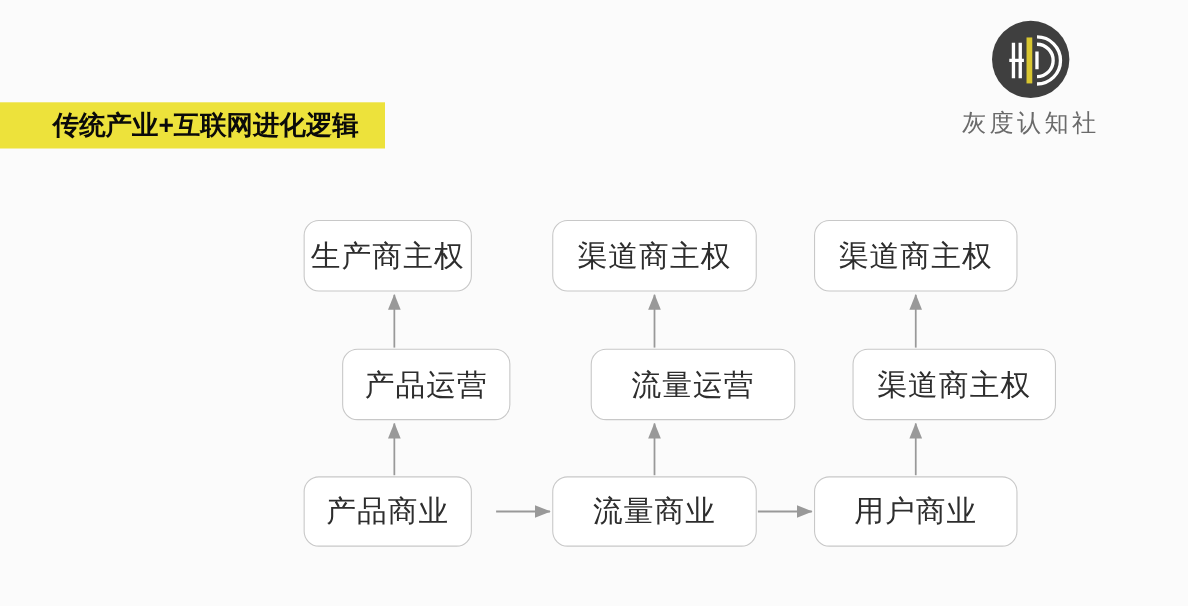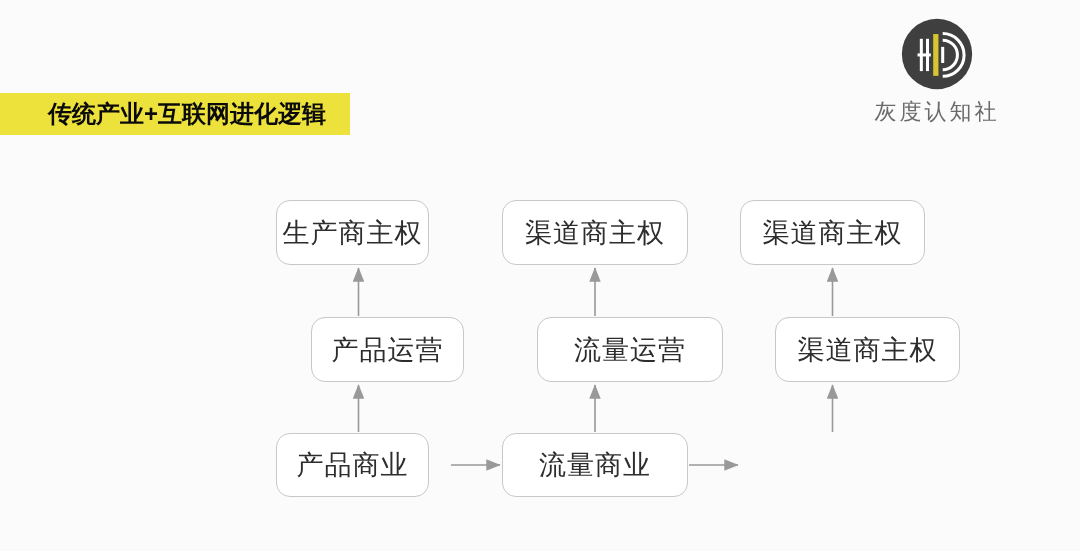--- a/index.html
+++ b/index.html
@@ -122,20 +122,21 @@
   <div class="box col1 row1">生产商主权</div>
   <div class="box col1 row2">产品运营</div>
   <div class="box col1 row3">产品商业</div>
 
   <div class="box col2 row2">流量运营</div>
   <div class="box col2 row1">渠道商主权</div>
   <div class="box col2 row3">流量商业</div>
 
   <div class="box col3 row1">渠道商主权</div>
   <div class="box col3 row2">渠道商主权</div>
+  <div class="box col3 row3">用户商业</div>
 
   <svg class="arrows" aria-hidden="true">
     <defs>
       <marker id="ah" viewBox="0 0 10 8" refX="9.5" refY="4" markerWidth="9" markerHeight="7.2" orient="auto">
         <path class="arrow-head" d="M0,0 L10,4 L0,8 Z"></path>
       </marker>
     </defs>
 
     <line class="arrow-line" x1="358.5" y1="316" x2="358.5" y2="268" marker-end="url(#ah)"></line>
     <line class="arrow-line" x1="358.5" y1="432" x2="358.5" y2="385" marker-end="url(#ah)"></line>

